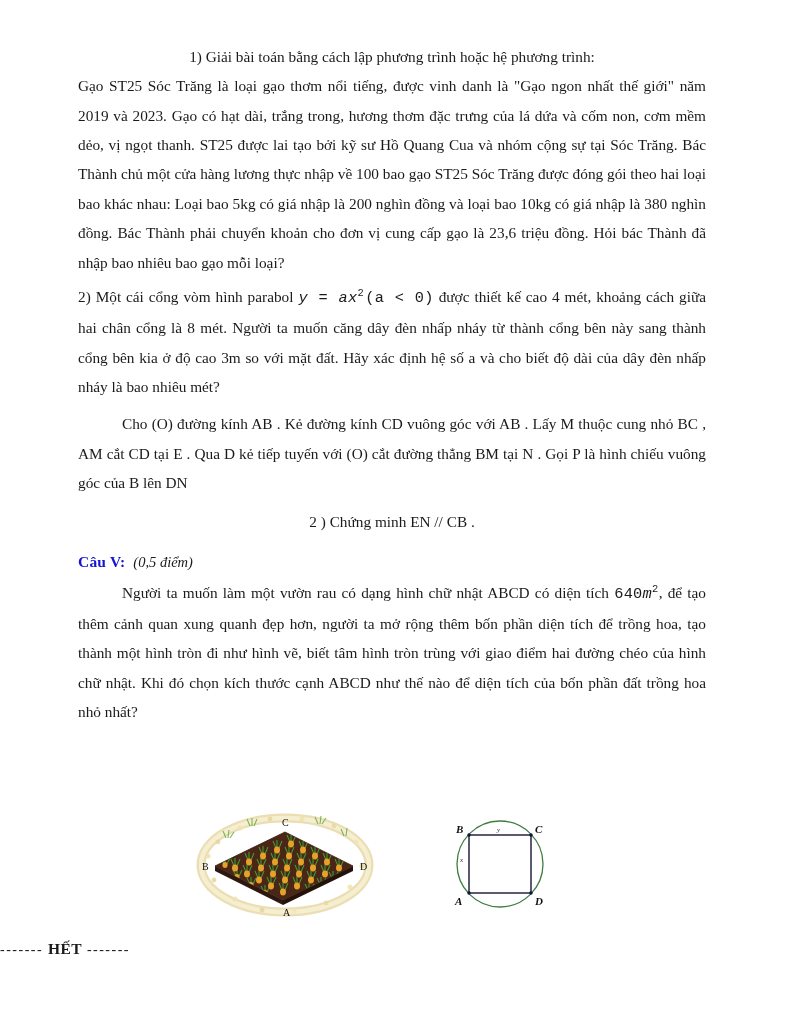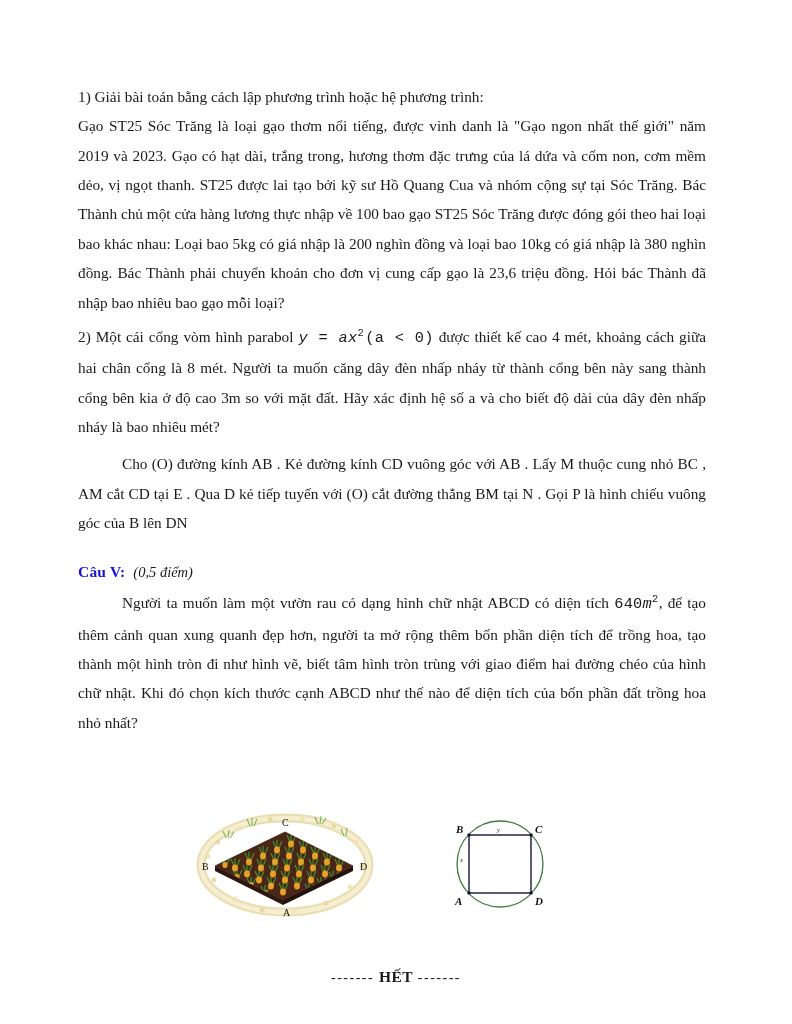--- a/index.html
+++ b/index.html
@@ -48,21 +48,21 @@
     margin-left: 8px;
   }
   p.para {
     margin: 0;
     line-height: 1.92;
     font-size: 15.3px;
     text-align: justify;
     text-justify: inter-word;
     color: #1a1a1a;
   }
-  p.para.nojust { text-align: left; margin-top: 40px; }
+  p.para.nojust { text-align: center; }
   .indent { display: inline-block; width: 44px; }
   .mono-math {
     font-family: Liberation Mono, monospace;
     font-style: italic;
     letter-spacing: 0.3px;
   }
   .mi { font-style: italic; }
   .up { font-style: normal; }
   sup.pw { font-size: 0.68em; vertical-align: super; line-height: 0; }
 
@@ -92,24 +92,22 @@
     height: 108px;
   }
   .figsvg { display: block; }
 
   
   .footer {
     position: absolute;
     left: 0;
     top: 940px;
     width: 792px;
-    text-align: center;
     font-size: 15px;
     letter-spacing: 1px;
-    margin-top: 28px;
   }
   .footer .het {
     font-weight: bold;
     font-size: 15.5px;
     letter-spacing: 0.5px;
   }
   .footer .dash {
     letter-spacing: 1.5px;
     font-size: 14px;
   }
@@ -133,20 +131,21 @@
     <div class="block-gap-m"></div>
 
 
     <p class="para"><span class="indent"></span><span>Cho (O) đường kính AB . Kẻ đường kính CD vuông góc với AB . Lấy M  thuộc cung nhỏ BC , AM  cắt CD tại E . Qua D kẻ tiếp tuyến với (O) cắt đường thẳng BM  tại N . Gọi P  là hình chiếu vuông góc của B  lên DN</span></p>
 
     <div class="block-gap-s"></div>
 
 
     <div class="block-gap-s"></div>
 
+    <p class="para nojust">2 ) Chứng minh EN // CB .</p>
 
     <div class="block-gap-s"></div>
 
 
     <div class="block-gap-m"></div>
 
     <div class="heading-line">
       <span class="cau-label">Câu V:</span><span class="diem">(0,5 điểm)</span>
     </div>
 

